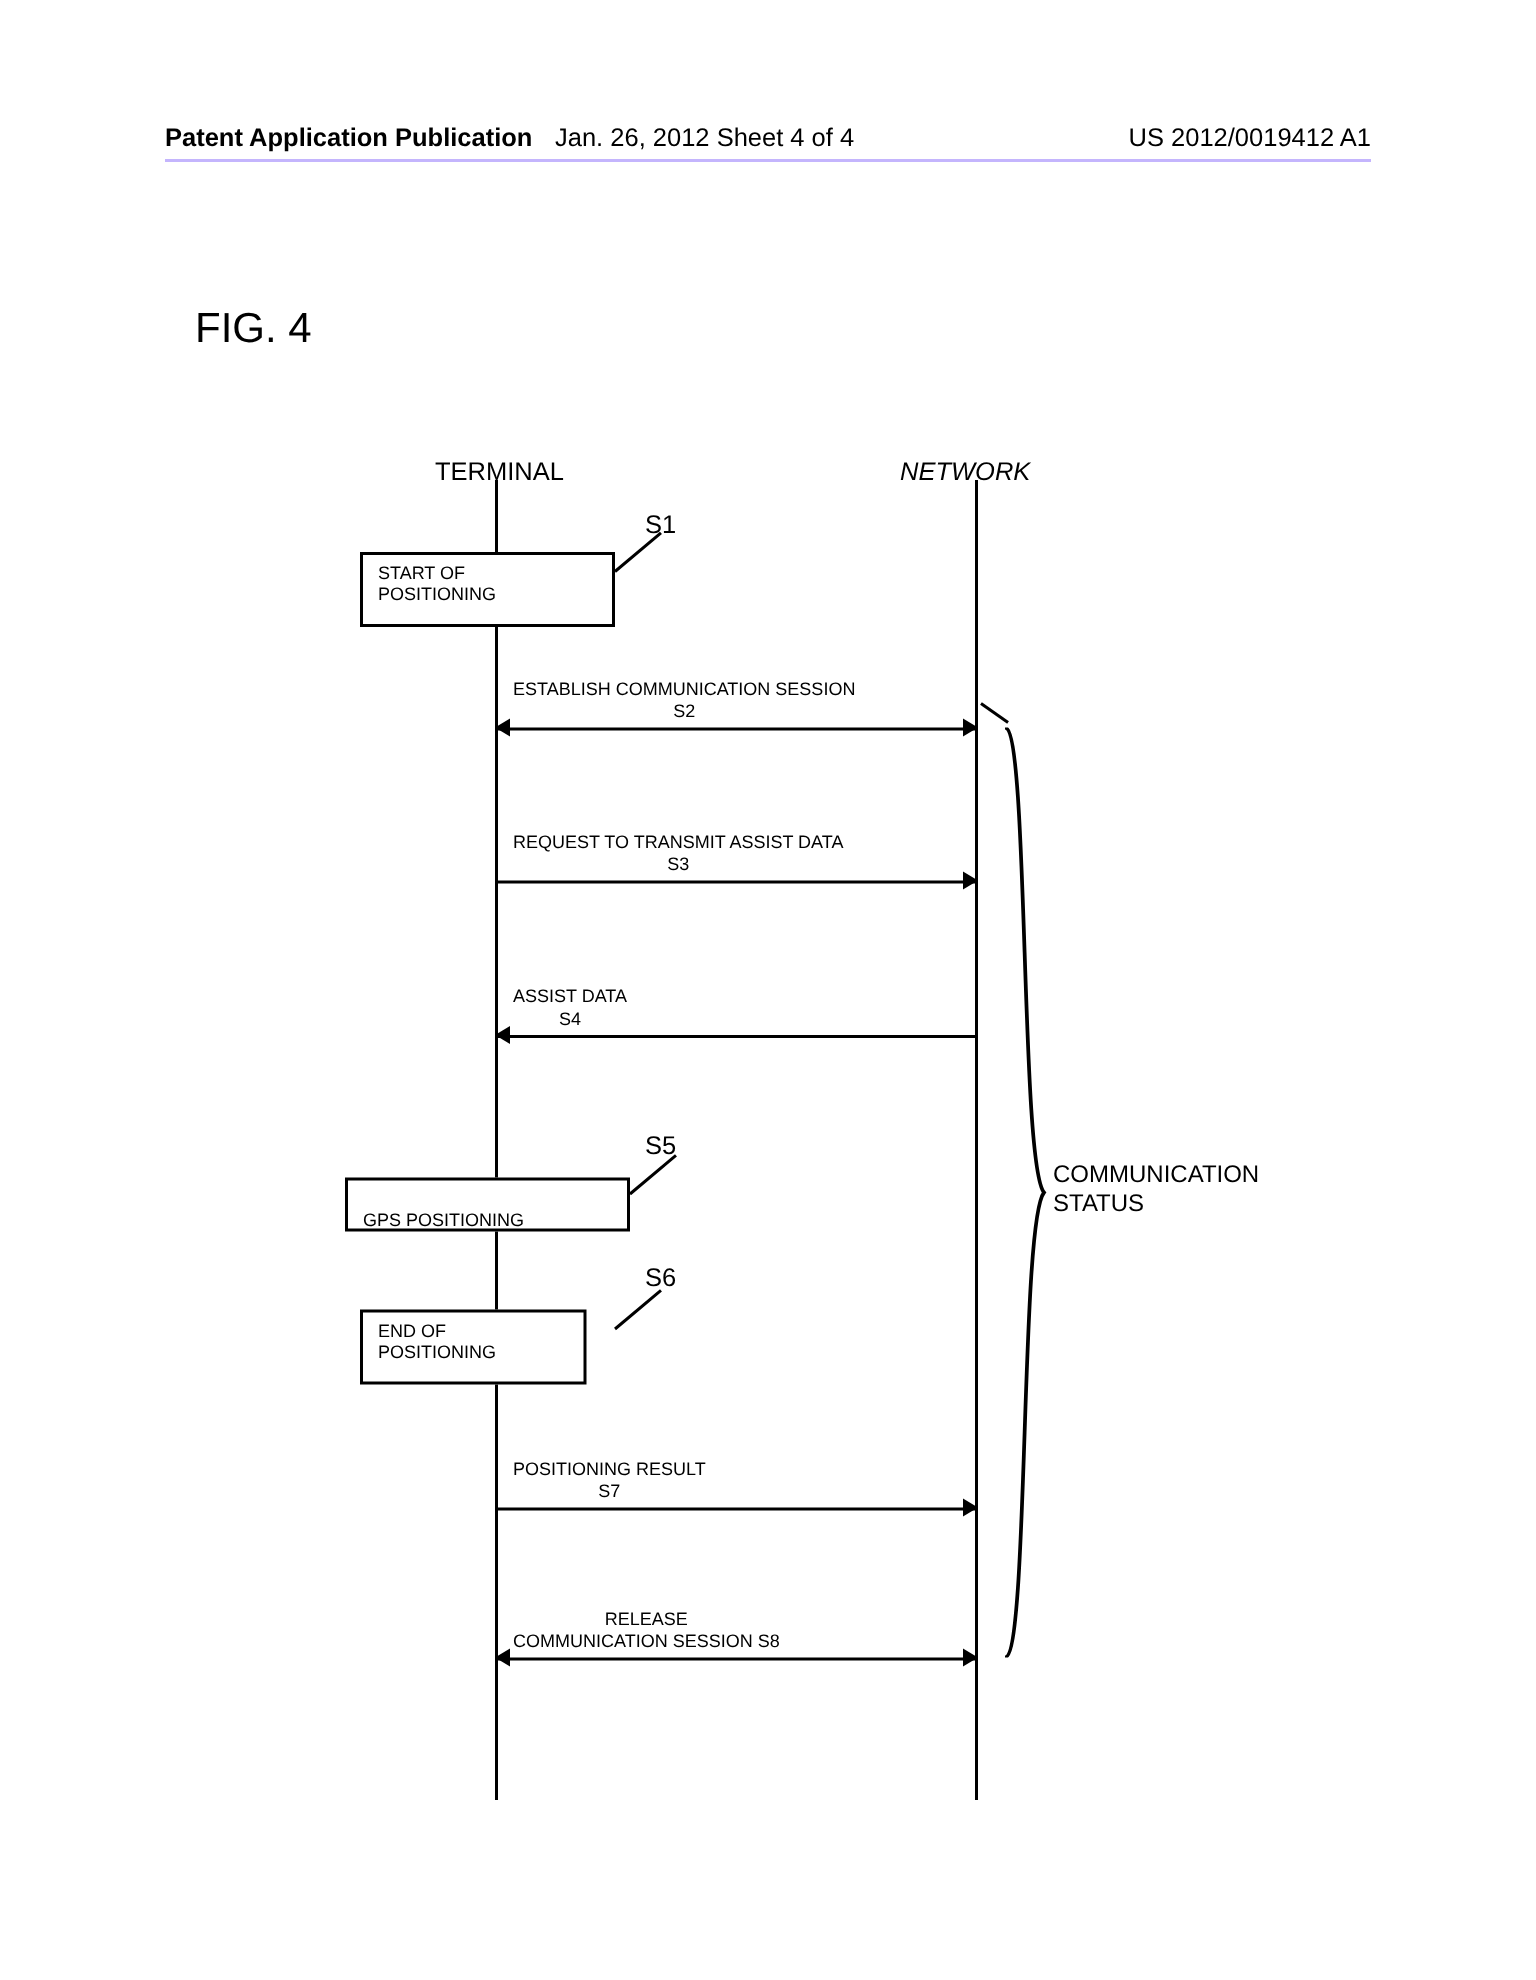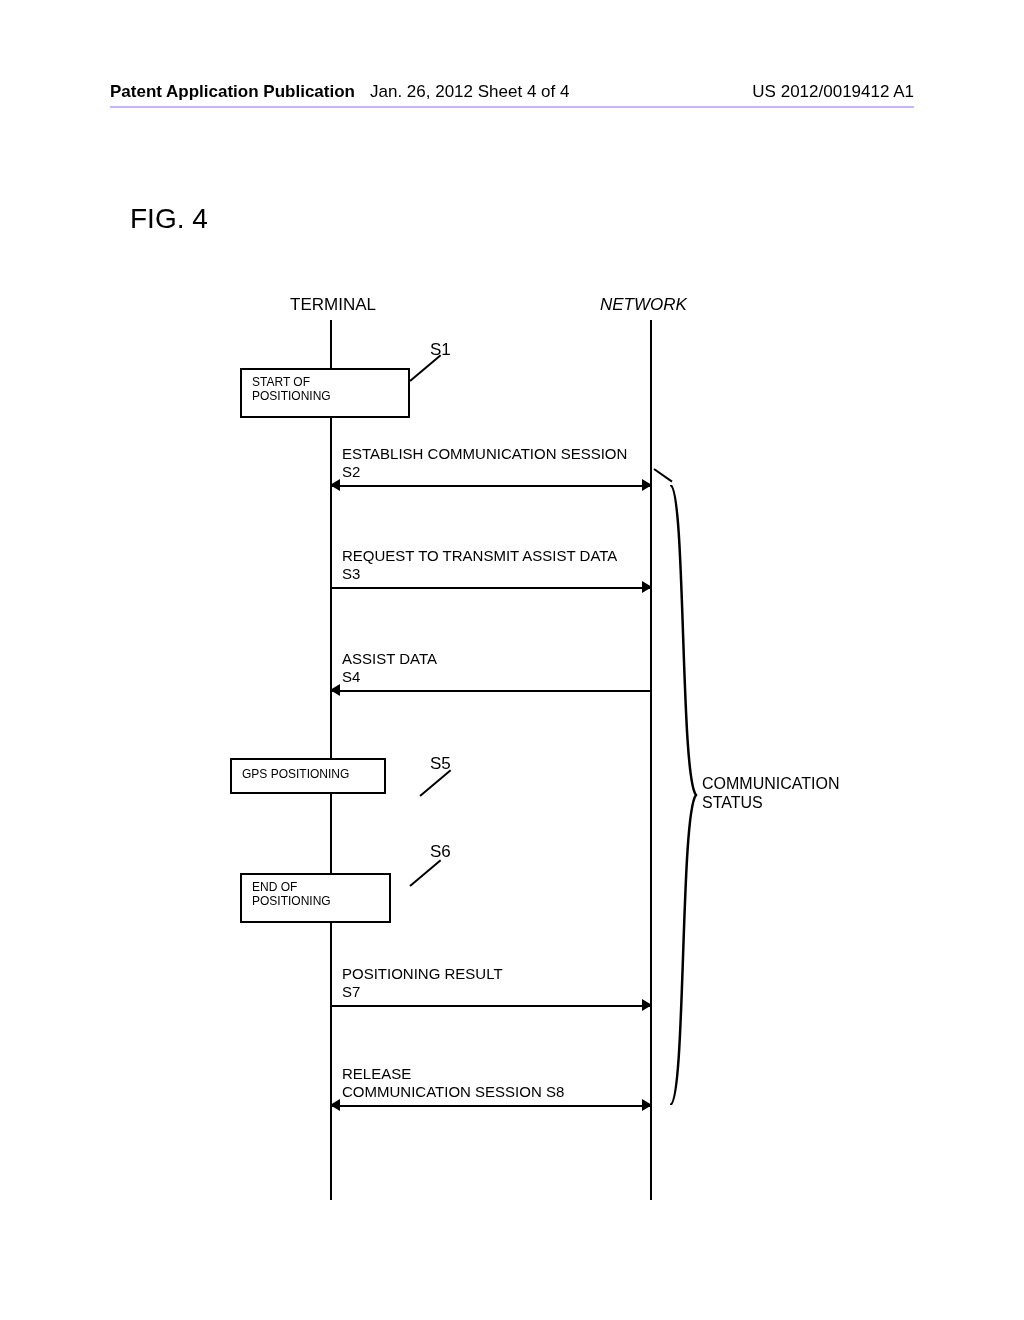--- a/index.html
+++ b/index.html
@@ -53,21 +53,21 @@
   }
   .diagram {
     position: absolute;
     top: 290px;
     left: 230px;
     width: 700px;
     height: 950px;
   }
   .lifeline-label {
     position: absolute;
-    top: 5px;
+    top: 15px;
     font-size: 17px;
     text-align: left;
   }
   .terminal-label { left: 60px; }
   .network-label { left: 370px; font-style: italic; }
   .lifeline {
     position: absolute;
     top: 30px;
     width: 2px;
     background: #000;
@@ -77,21 +77,21 @@
 
   .stepbox {
     position: absolute;
     border: 2px solid #000;
     background: #fff;
     padding: 6px 10px;
     font-size: 12px;
     line-height: 1.15;
   }
   .s1-box { top: 78px;  left: 10px;  width: 170px; height: 50px; }
-  .s5-box { top: 468px; left: 0px;   width: 156px; height: 36px; padding-top:8px;}
+  .s5-box { top: 495px; left: 0px;   width: 190px; height: 36px; padding-top:20px;}
   .s6-box { top: 583px; left: 10px;  width: 151px; height: 50px; }
 
   .step-id {
     position: absolute;
     font-size: 17px;
     text-align: right;
   }
   .s1-id { top: 50px;  left: 200px; }
   .s5-id { top: 464px; left: 200px; }
   .s6-id { top: 552px; left: 200px; }
@@ -108,23 +108,24 @@
   .msg {
     position: absolute;
     left: 102px;
     width: 318px;
     border-bottom: 2.5px solid #000;
   }
   .msg .label {
     position: absolute;
     left: 10px;
     bottom: 4px;
-    font-size: 15px;
+    font-size: 12px;
     line-height: 1.2;
     white-space: pre-line;
+    text-align: center;
   }
   .arrowhead-right, .arrowhead-left {
     position: absolute;
     width: 0; height: 0;
     border-top: 6px solid transparent;
     border-bottom: 6px solid transparent;
   }
   .arrowhead-right { right: -2px; bottom: -6px; border-left: 10px solid #000; }
   .arrowhead-left  { left: -2px;  bottom: -6px; border-right: 10px solid #000; }
 

